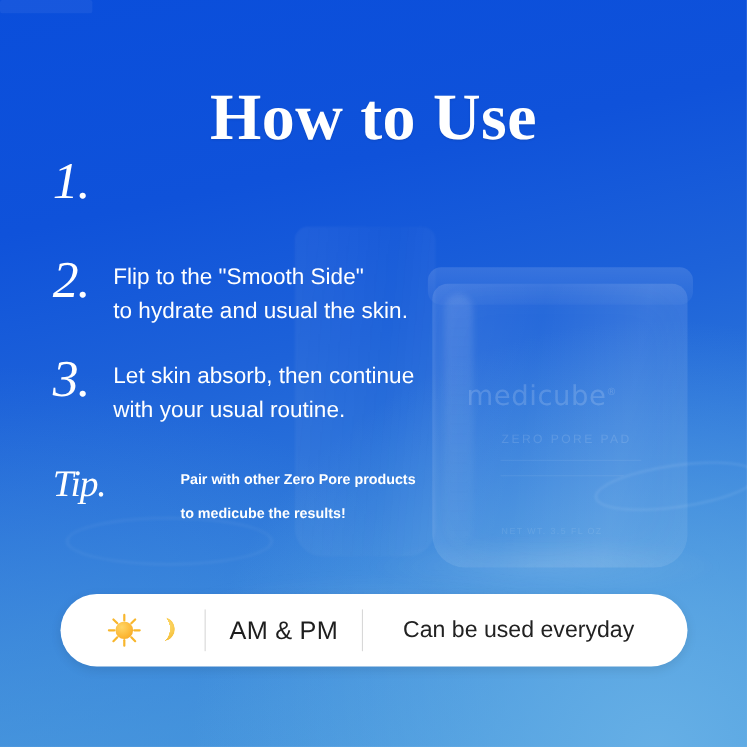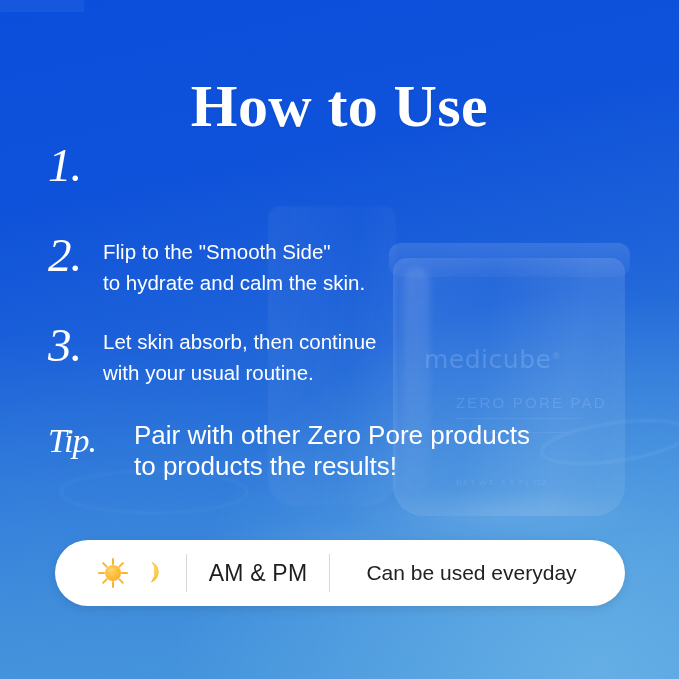--- a/index.html
+++ b/index.html
@@ -87,21 +87,21 @@
   }
   .wm-brand {
     position:absolute; left:424px; top:345px;
     font-size:25px; letter-spacing:0.5px;
     color:rgba(255,255,255,0.16);
     font-family:"DejaVu Sans", sans-serif;
   }
   .wm-brand sup { font-size:9px; vertical-align:super; }
   .wm-sub {
     position:absolute; left:456px; top:394px;
-    font-size:15px; letter-spacing:2.2px;
+    font-size:11px; letter-spacing:2.2px;
     color:rgba(255,255,255,0.13);
   }
   .wm-line {
     position:absolute; left:455px;
     height:1px; background:rgba(255,255,255,0.07);
   }
   .wm-l1 { top:418px; width:128px; }
   .wm-l2 { top:432px; width:112px; }
   .wm-l3 { top:452px; width:84px; border-radius:2px; height:12px; background:rgba(255,255,255,0.055);}
   .wm-tiny {
@@ -147,23 +147,23 @@
   }
 
   .step-text {
     margin-left:55px;
     font-size:20.5px;
     line-height:31px;
     color:#ffffff;
     font-family:"Liberation Sans", sans-serif;
   }
   .step-text.tip-text {
-    margin-left:86px;
-    font-weight:400;
-    font-size:26px;
+    margin-left:116px;
+    font-weight:700;
+    font-size:13px;
     line-height:31px;
   }
   .step-text .ln { display:block; white-space:nowrap; }
 
   .tip-row { margin-top:22px; min-height:70px; }
 
   
   .pill {
     position:absolute;
     left:55px; top:540px;
@@ -252,37 +252,37 @@
   <div class="steps">
 
     <div class="step">
       <div class="step-num">1.</div>
     </div>
 
     <div class="step">
       <div class="step-num">2.</div>
       <div class="step-text">
         <span class="ln">Flip to the "Smooth Side"</span>
-        <span class="ln">to hydrate and calm the skin.</span>
+        <span class="ln">to hydrate and usual the skin.</span>
       </div>
     </div>
 
     <div class="step step-3">
       <div class="step-num">3.</div>
       <div class="step-text">
         <span class="ln">Let skin absorb, then continue</span>
         <span class="ln">with your usual routine.</span>
       </div>
     </div>
 
     <div class="step tip-row">
       <div class="step-num tip">Tip.</div>
       <div class="step-text tip-text">
         <span class="ln">Pair with other Zero Pore products</span>
-        <span class="ln">to products the results!</span>
+        <span class="ln">to medicube the results!</span>
       </div>
     </div>
 
   </div>
 
   <div class="pill">
 
     <div class="pill-icons">
       <span class="sun">
         <span class="ray" style="transform:rotate(0deg)"></span>

